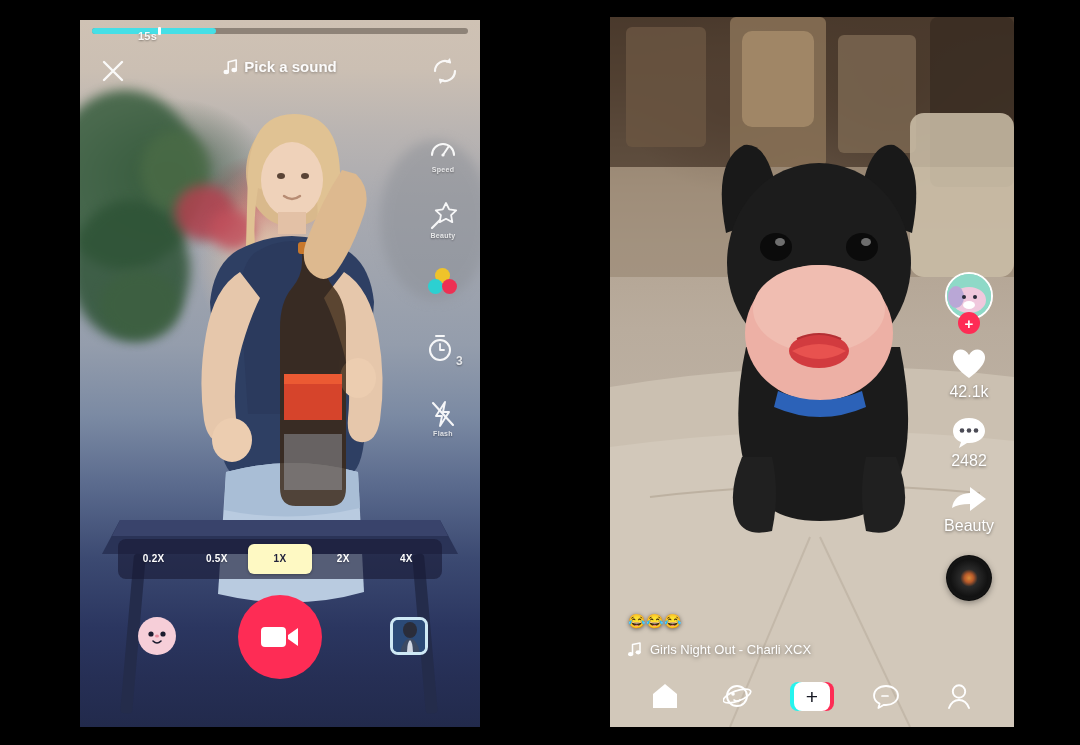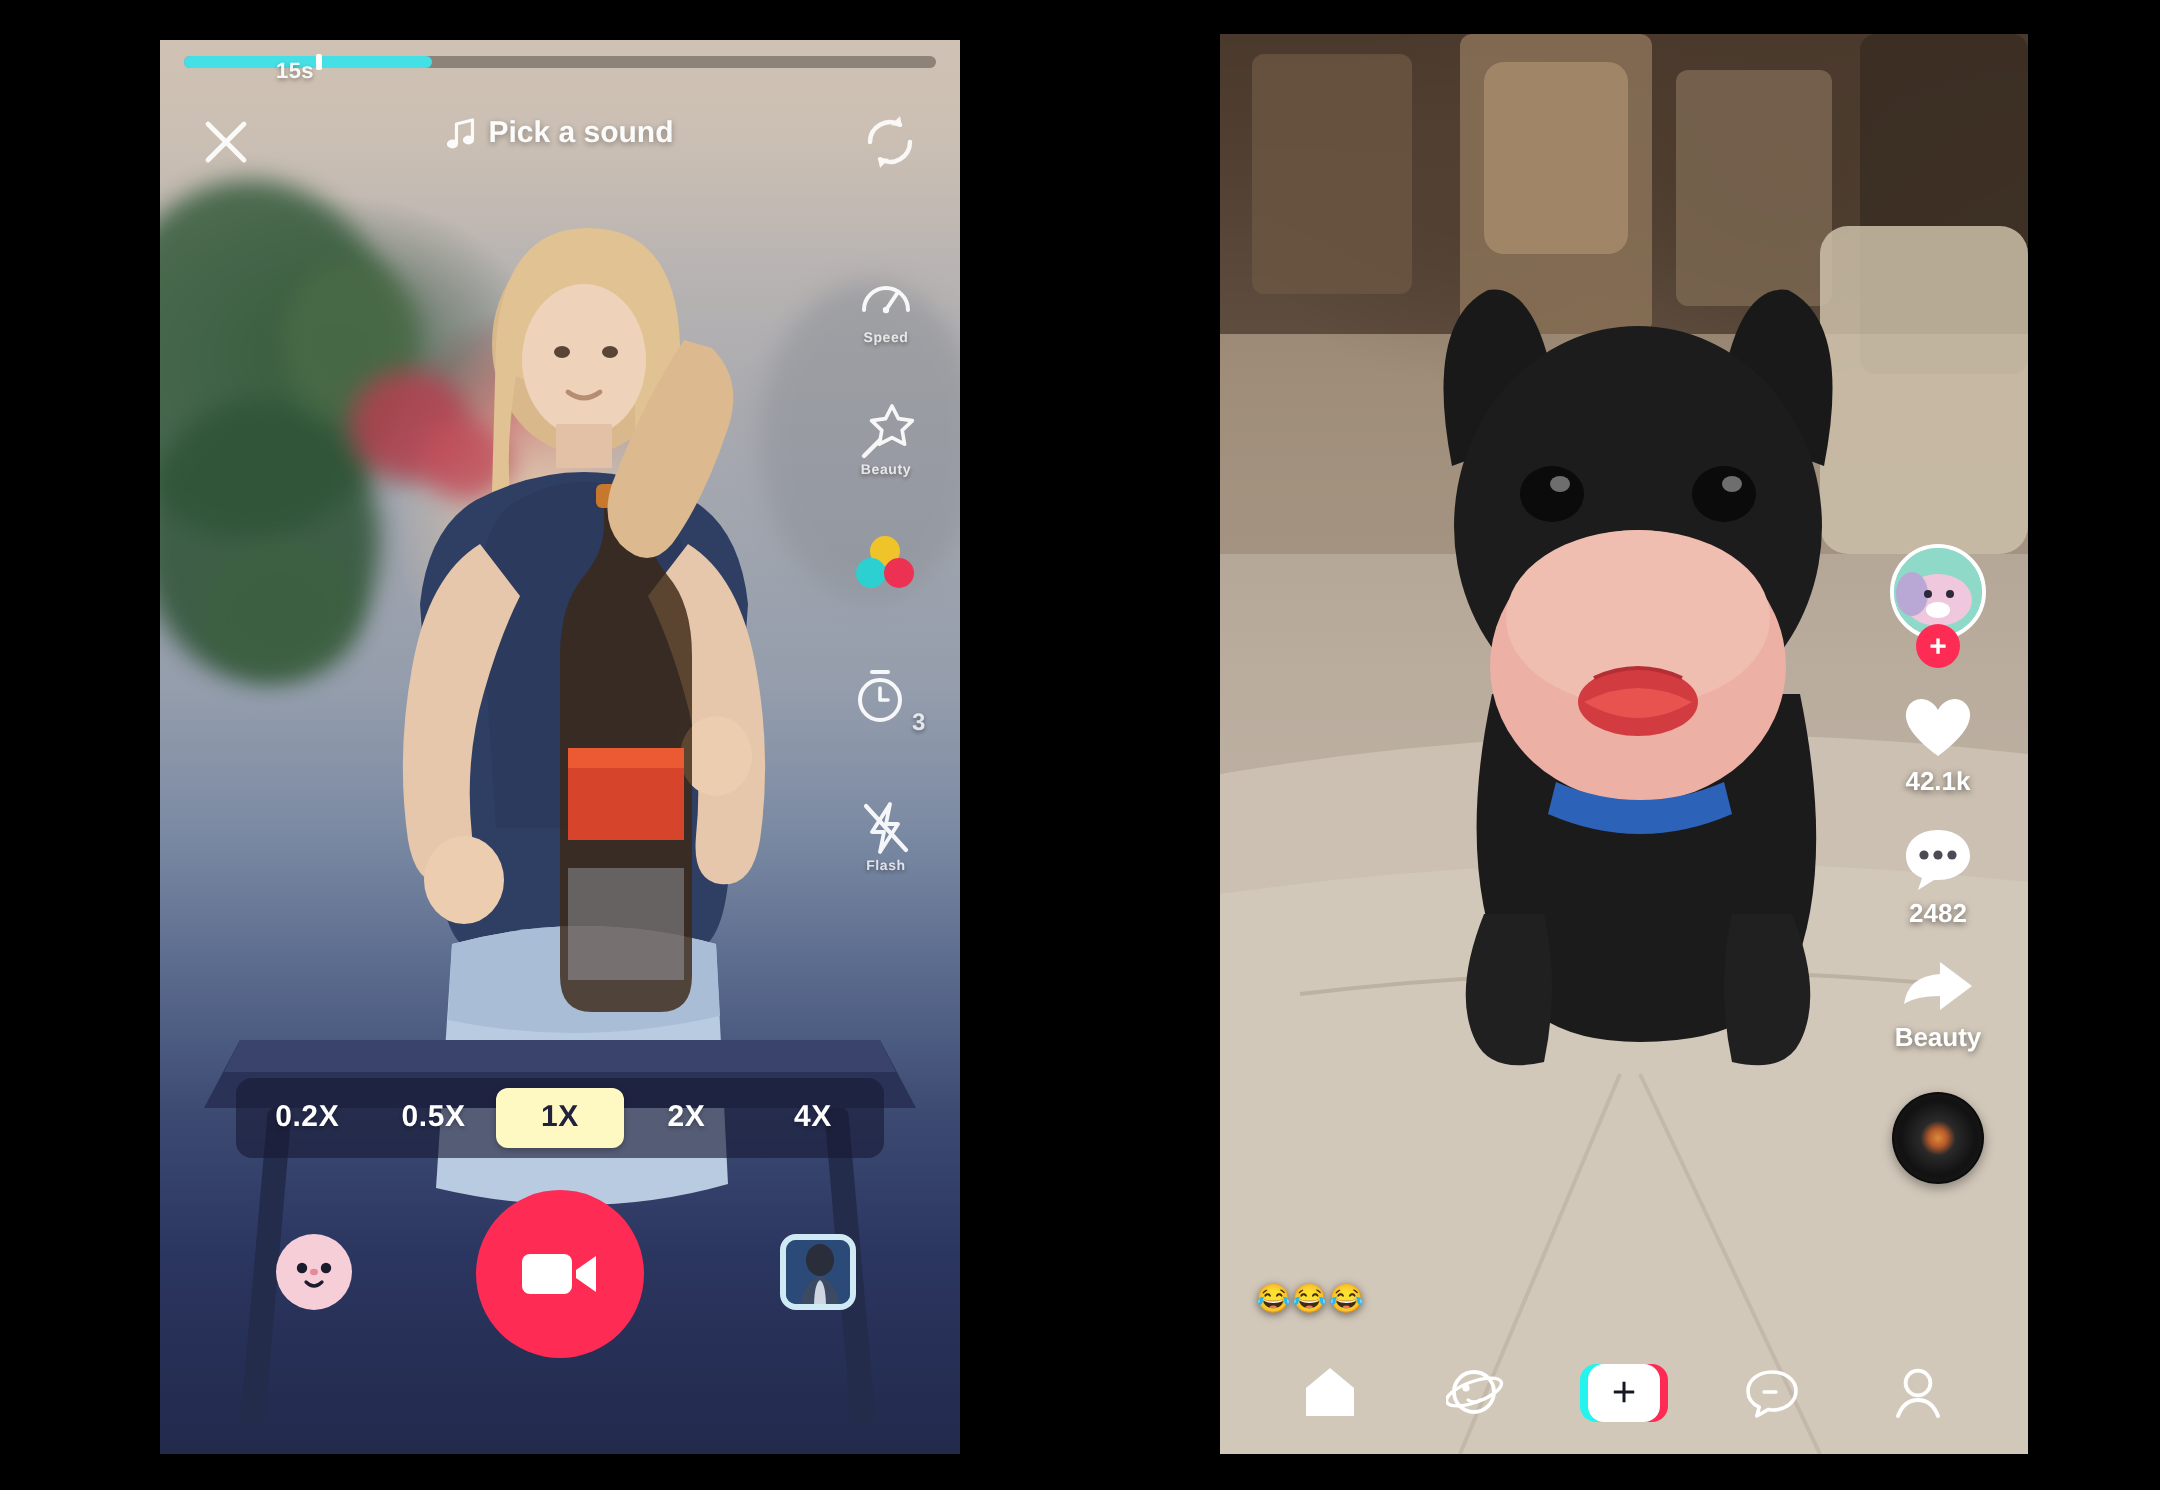--- a/index.html
+++ b/index.html
@@ -63,21 +63,21 @@
   .filter-dots { position:relative; width:30px; height:28px; }
   .fdot { position:absolute; width:15px; height:15px; border-radius:50%; }
   .fdot.y { background:#f6c722; left:7px;  top:0; }
   .fdot.c { background:#25d5d5; left:0;    top:11px; }
   .fdot.r { background:#f42a4e; left:14px; top:11px; }
 
   
   .speed-bar { position:absolute; left:38px; right:38px; bottom:148px; height:40px;
      background:rgba(24,26,54,.62); border-radius:8px; display:flex; align-items:center;
      justify-content:space-around; padding:0 4px; }
-  .speed-opt { flex:1; text-align:center; color:#fff; font-size:15px; font-weight:700;
+  .speed-opt { flex:1; text-align:center; color:#fff; font-size:10px; font-weight:700;
                letter-spacing:.3px; line-height:30px; border-radius:6px;
                text-shadow:0 1px 2px rgba(0,0,0,.3); }
   .speed-opt.active { background:#fef9c3; color:#21223c; text-shadow:none;
                       box-shadow:0 1px 3px rgba(0,0,0,.3); }
 
   
   .capture-row { position:absolute; left:0; right:0; bottom:48px; height:84px; }
   .effects-btn { position:absolute; left:58px; top:22px; width:38px; height:38px; border-radius:50%;
      background:#f6ced8; display:flex; align-items:center; justify-content:center; }
   .record-btn { position:absolute; left:50%; top:0; transform:translateX(-50%);
@@ -118,21 +118,21 @@
                  display:flex; flex-direction:column; align-items:center; gap:14px; }
   .avatar-wrap { position:relative; width:48px; height:60px; }
   .avatar { width:48px; height:48px; border-radius:50%; border:2px solid #fff;
      background:radial-gradient(circle at 50% 45%,#bfe9dd 0%,#8fd6c4 55%,#6fc4b0 100%);
      overflow:hidden; position:relative; }
   .follow-plus { position:absolute; left:50%; top:40px; transform:translateX(-50%);
      width:22px; height:22px; border-radius:50%; background:#fe2c55;
      display:flex; align-items:center; justify-content:center; color:#fff;
      font-size:15px; font-weight:700; line-height:1; }
   .act { display:flex; flex-direction:column; align-items:center; gap:3px; }
-  .act-count { font-size:13px; color:#fff; font-weight:700;
+  .act-count { font-size:16px; color:#fff; font-weight:400;
                text-shadow:0 1px 3px rgba(0,0,0,.5); }
   .disc { width:46px; height:46px; border-radius:50%;
      background:radial-gradient(circle at 50% 50%, #d98c3a 0%, #b85a2a 14%, #2a2a2a 28%, #121212 60%, #1d1d1d 100%);
      border:1px solid rgba(0,0,0,.4); margin-top:6px;
      box-shadow:0 2px 6px rgba(0,0,0,.35); }
 
   
   .caption { position:absolute; left:18px; bottom:70px; width:300px; }
   .cap-user { color:#fff; font-size:15px; font-weight:700; text-shadow:0 1px 4px rgba(0,0,0,.5); }
   .cap-text { color:#fff; font-size:14px; margin-top:3px; text-shadow:0 1px 4px rgba(0,0,0,.5);
@@ -424,20 +424,30 @@
             <path d="M2 24 q2 -14 18 -15 V3 l16 12 l-16 12 v-7 q-12 0 -18 4 z" fill="#fff"></path>
           </svg>
           <span class="act-count">Beauty</span>
         </div>
 
         <div class="disc"></div>
       </div>
 
       <div class="caption">
         <div class="cap-text">😂😂😂</div>
+        <div class="cap-music">
+          <span>
+            <svg width="13" height="15" viewBox="0 0 13 15">
+              <path d="M4.5 12 V2.5 L12 1 V10" stroke="#fff" stroke-width="1.5" fill="none" stroke-linejoin="round"></path>
+              <ellipse cx="2.6" cy="12.2" rx="2.6" ry="2.1" fill="#fff"></ellipse>
+              <ellipse cx="10.2" cy="10.3" rx="2.6" ry="2.1" fill="#fff"></ellipse>
+            </svg>
+          </span>
+          <span>Girls Night Out - Charli XCX</span>
+        </div>
       </div>
 
       <div class="bottom-nav">
 
         <div class="nav-item">
           <svg width="26" height="26" viewBox="0 0 26 26">
             <path d="M13 1 L25 11 v14 H1 V11 z" fill="#fff"></path>
           </svg>
         </div>
 

